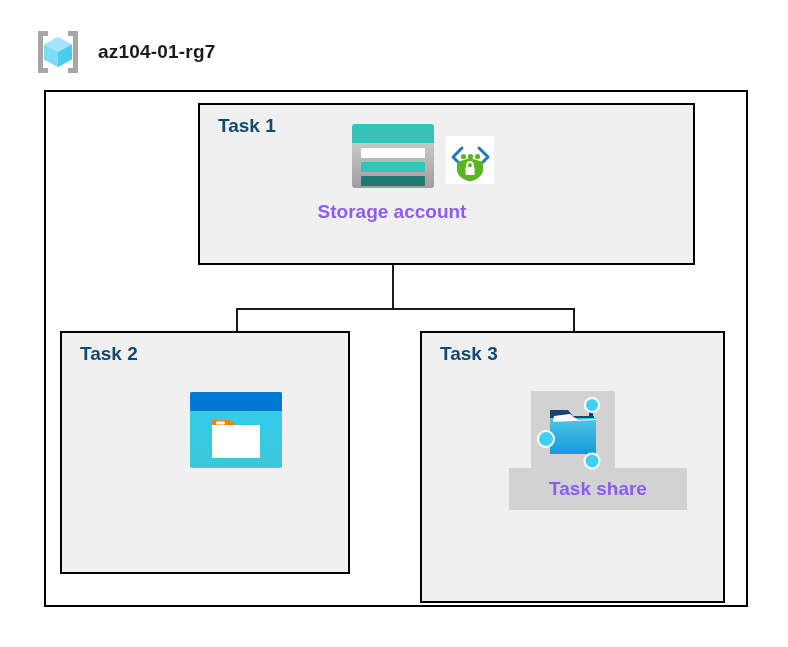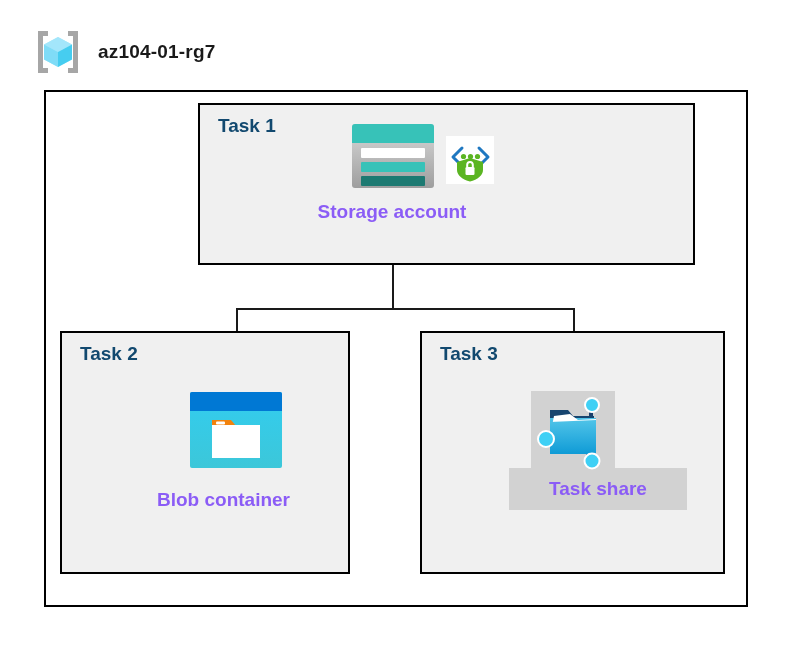--- a/index.html
+++ b/index.html
@@ -59,21 +59,21 @@
 
   
   .task-box {
     position: absolute;
     border: 2px solid #000000;
     background: #f0f0f0;
     box-sizing: border-box;
   }
   .task-1 { left: 198px; top: 103px; width: 497px; height: 162px; }
   .task-2 { left: 60px;  top: 331px; width: 290px; height: 243px; }
-  .task-3 { left: 420px; top: 331px; width: 305px; height: 243px; }
+  .task-3 { left: 420px; top: 331px; width: 305px; height: 272px; }
 
   .task-title {
     position: absolute;
     left: 18px;
     top: 10px;
     font-size: 19px;
     font-weight: bold;
     color: #12496f;
     white-space: nowrap;
   }
@@ -181,21 +181,20 @@
       </defs>
       <rect x="0" y="0" width="92" height="76" rx="2" fill="url(#blobBody)"></rect>
       <rect x="0" y="0" width="92" height="19" rx="2" fill="#0078d4"></rect>
       <rect x="0" y="14" width="92" height="5" fill="#0078d4"></rect>
       <path d="M22 28 L41 28 L46 34 L22 34 Z" fill="#f2820d"></path>
       <rect x="26" y="29.5" width="9" height="3" rx="1" fill="#ffffff"></rect>
       <rect x="22" y="33" width="48" height="33" fill="#ffffff"></rect>
     </svg>
   </span>
 
-  <span class="node-label" style="left:76px; top:489px; width:295px;">Blob container</span>
 
   <div class="task-box task-3">
     <span class="task-title">Task 3</span>
   </div>
 
   <div class="highlight" style="left:531px; top:391px; width:84px; height:78px;"></div>
   <div class="highlight" style="left:509px; top:468px; width:178px; height:42px;"></div>
 
   <span class="icon-wrap" style="left:534px; top:392px; width:80px; height:78px;">
     <svg width="80" height="78" viewBox="0 0 80 78" xmlns="http://www.w3.org/2000/svg">

